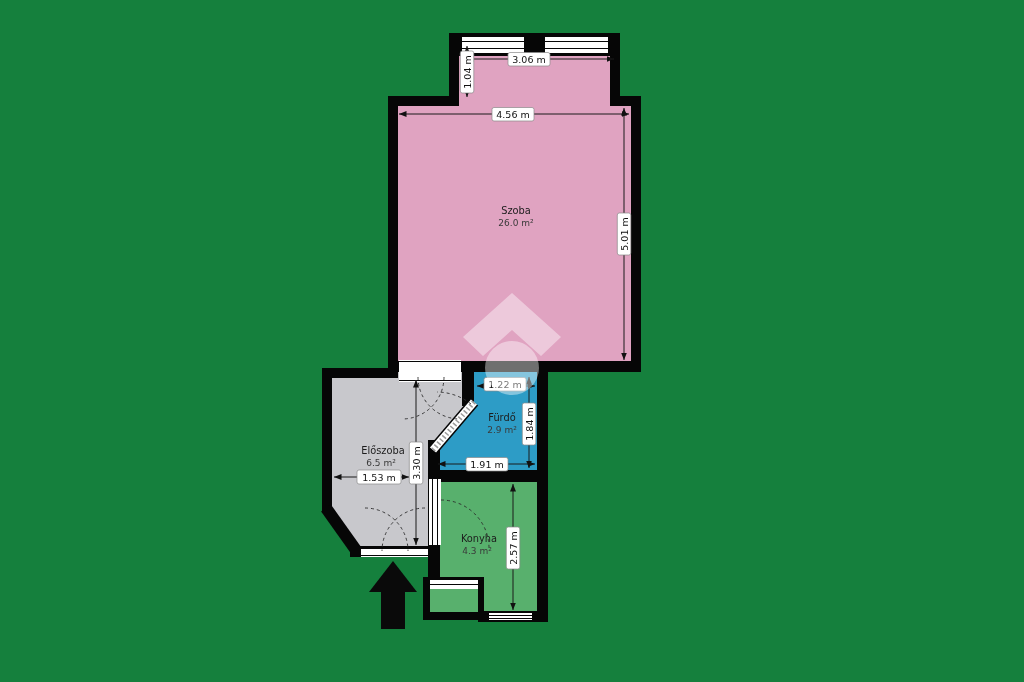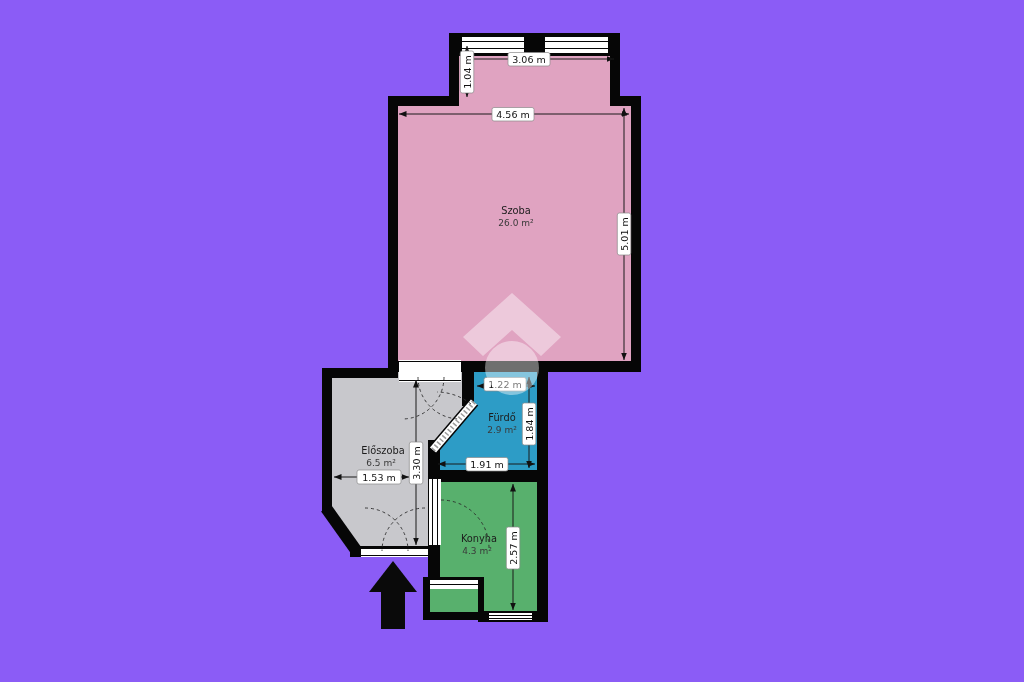--- a/index.html
+++ b/index.html
@@ -1,16 +1,16 @@
 <!DOCTYPE html>
 <html><head>
 <meta charset="utf-8">
 <style>
   html,body{margin:0;padding:0;background:#fff;}
-  .stage{position:relative;width:1024px;height:682px;background:#8b5cf6;overflow:hidden;
+  .stage{position:relative;width:1024px;height:682px;background:#15803d;overflow:hidden;
          font-family:"DejaVu Sans","Liberation Sans",sans-serif;}
   svg{position:absolute;left:0;top:0;}
   text{font-family:"DejaVu Sans","Liberation Sans",sans-serif;fill:#111;}
   .dim-text{font-size:9.5px;}
   .room-name{font-size:9.8px;fill:#1c1c1c;}
   .room-area{font-size:9px;fill:#3a3a3a;}
   .dim-box{fill:#ffffff;stroke:#8a8a8a;stroke-width:0.7;}
   .wall{fill:#060606;}
   .dimline{stroke:#1a1a1a;stroke-width:1;fill:none;}
   .arc{stroke:#2b2b2b;stroke-width:0.9;fill:none;stroke-dasharray:3 3;}

